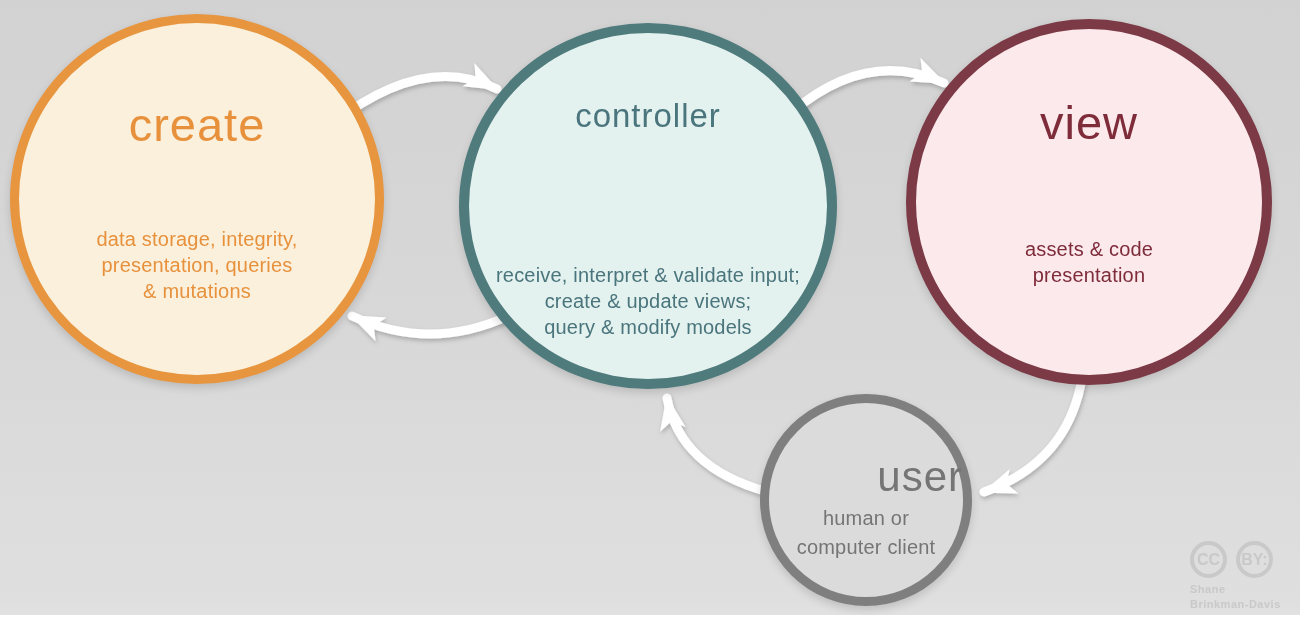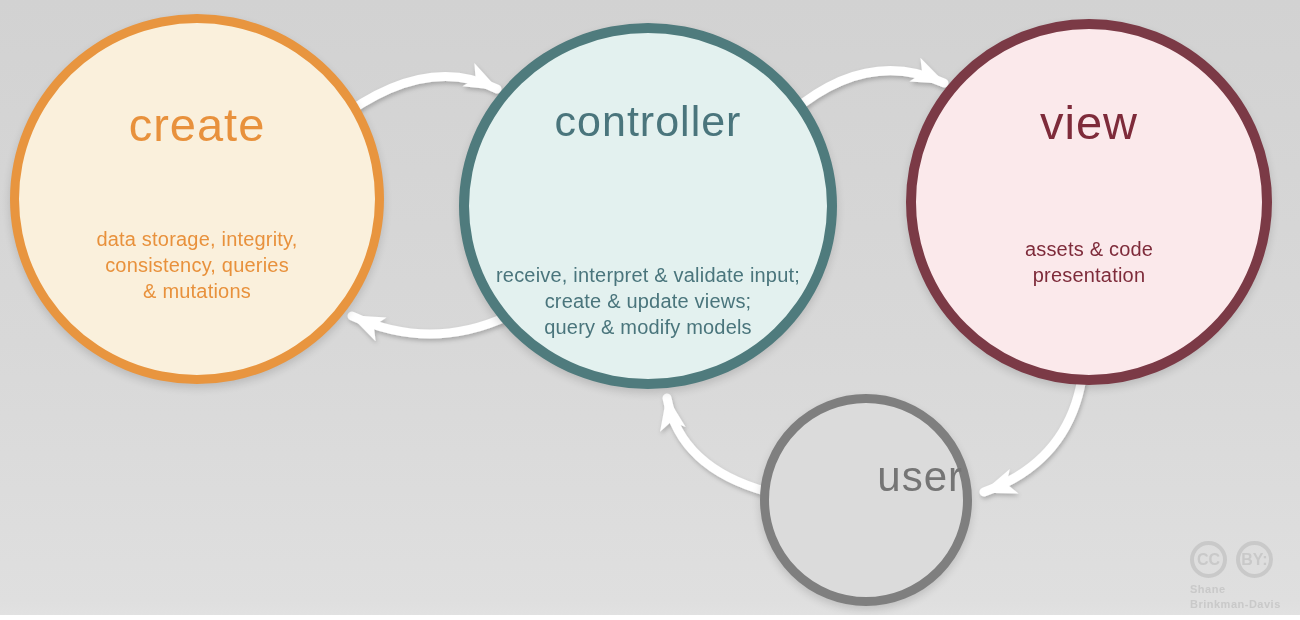--- a/index.html
+++ b/index.html
@@ -29,21 +29,21 @@
     position: absolute; left: 0; right: 0;
     font-size: 20px; line-height: 26px; letter-spacing: 0.2px;
   }
   .circle .desc span { display: block; white-space: nowrap; }
 
   .node-model      { left: 10px;  top: 14px;  width: 374px; height: 370px; border-width: 9px; }
   .node-model .title { top: 74px; font-size: 47px; }
   .node-model .desc  { top: 203px; }
 
   .node-controller { left: 459px; top: 23px;  width: 378px; height: 366px; border-width: 10px; }
-  .node-controller .title { top: 64px; font-size: 43px; }
+  .node-controller .title { top: 64px; font-size: 33px; }
   .node-controller .desc  { top: 193px; margin-top: 36px; }
 
   .node-view       { left: 906px; top: 19px;  width: 366px; height: 366px; border-width: 10px; }
   .node-view .title { top: 66px; font-size: 47px; }
   .node-view .desc  { top: 207px; }
 
   .node-user       { left: 760px; top: 394px; width: 212px; height: 212px; border-width: 9px; }
   .node-user .title { top: 50px; font-size: 42px; text-align: right; }
   .node-user .desc  { top: 101px; font-size: 20px; line-height: 29px; }
 
@@ -79,21 +79,21 @@
       <path d="M 508 316 Q 430 352 352 316" marker-end="url(#ah)"></path>
       <path d="M 1082 378 Q 1068 462 984 492" marker-end="url(#ah)"></path>
       <path d="M 768 492 Q 680 468 667 398" marker-end="url(#ah)"></path>
     </g>
   </svg>
 
   <div class="circle node-model" style="background-color: rgb(250, 240, 220); border-color: rgb(232, 149, 63); color: rgb(232, 145, 60);">
     <div class="title">create</div>
     <div class="desc">
       <span>data storage, integrity,</span>
-      <span>consistency, queries</span>
+      <span>presentation, queries</span>
       <span>&amp; mutations</span>
     </div>
   </div>
 
   <div class="circle node-controller" style="background-color: rgb(227, 241, 239); border-color: rgb(79, 123, 125); color: rgb(74, 117, 124);">
     <div class="title">controller</div>
     <div class="desc">
       <span>receive, interpret &amp; validate input;</span>
       <span>create &amp; update views;</span>
       <span>query &amp; modify models</span>
@@ -103,20 +103,24 @@
   <div class="circle node-view" style="background-color: rgb(251, 233, 235); border-color: rgb(123, 58, 70); color: rgb(126, 43, 58);">
     <div class="title">view</div>
     <div class="desc">
       <span>assets &amp; code</span>
       <span>presentation</span>
     </div>
   </div>
 
   <div class="circle node-user" style="background-color: rgb(219, 219, 219); border-color: rgb(127, 127, 127); color: rgb(117, 117, 117);">
     <div class="title">user</div>
+    <div class="desc">
+      <span>human or</span>
+      <span>computer client</span>
+    </div>
   </div>
 
   <div class="watermark" style="color: rgb(201, 201, 201);">
     <div class="badges">
       <span class="badge" style="border-color: rgb(201, 201, 201);">CC</span>
       <span class="badge" style="border-color: rgb(201, 201, 201);">BY:</span>
     </div>
     <div class="author">
       <div>Shane</div>
       <div>Brinkman-Davis</div>

